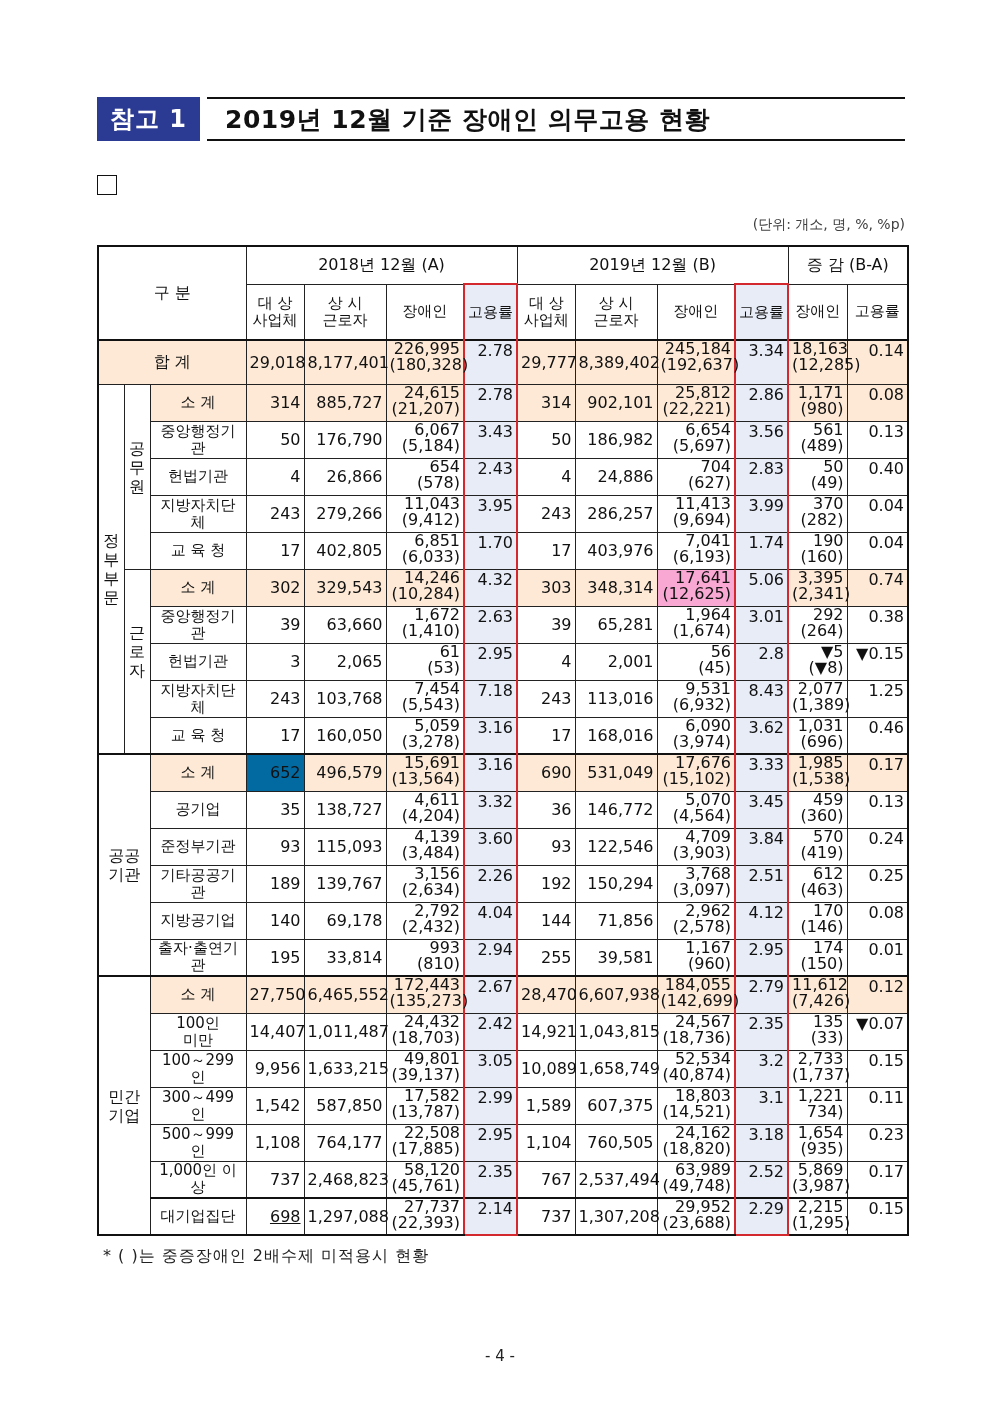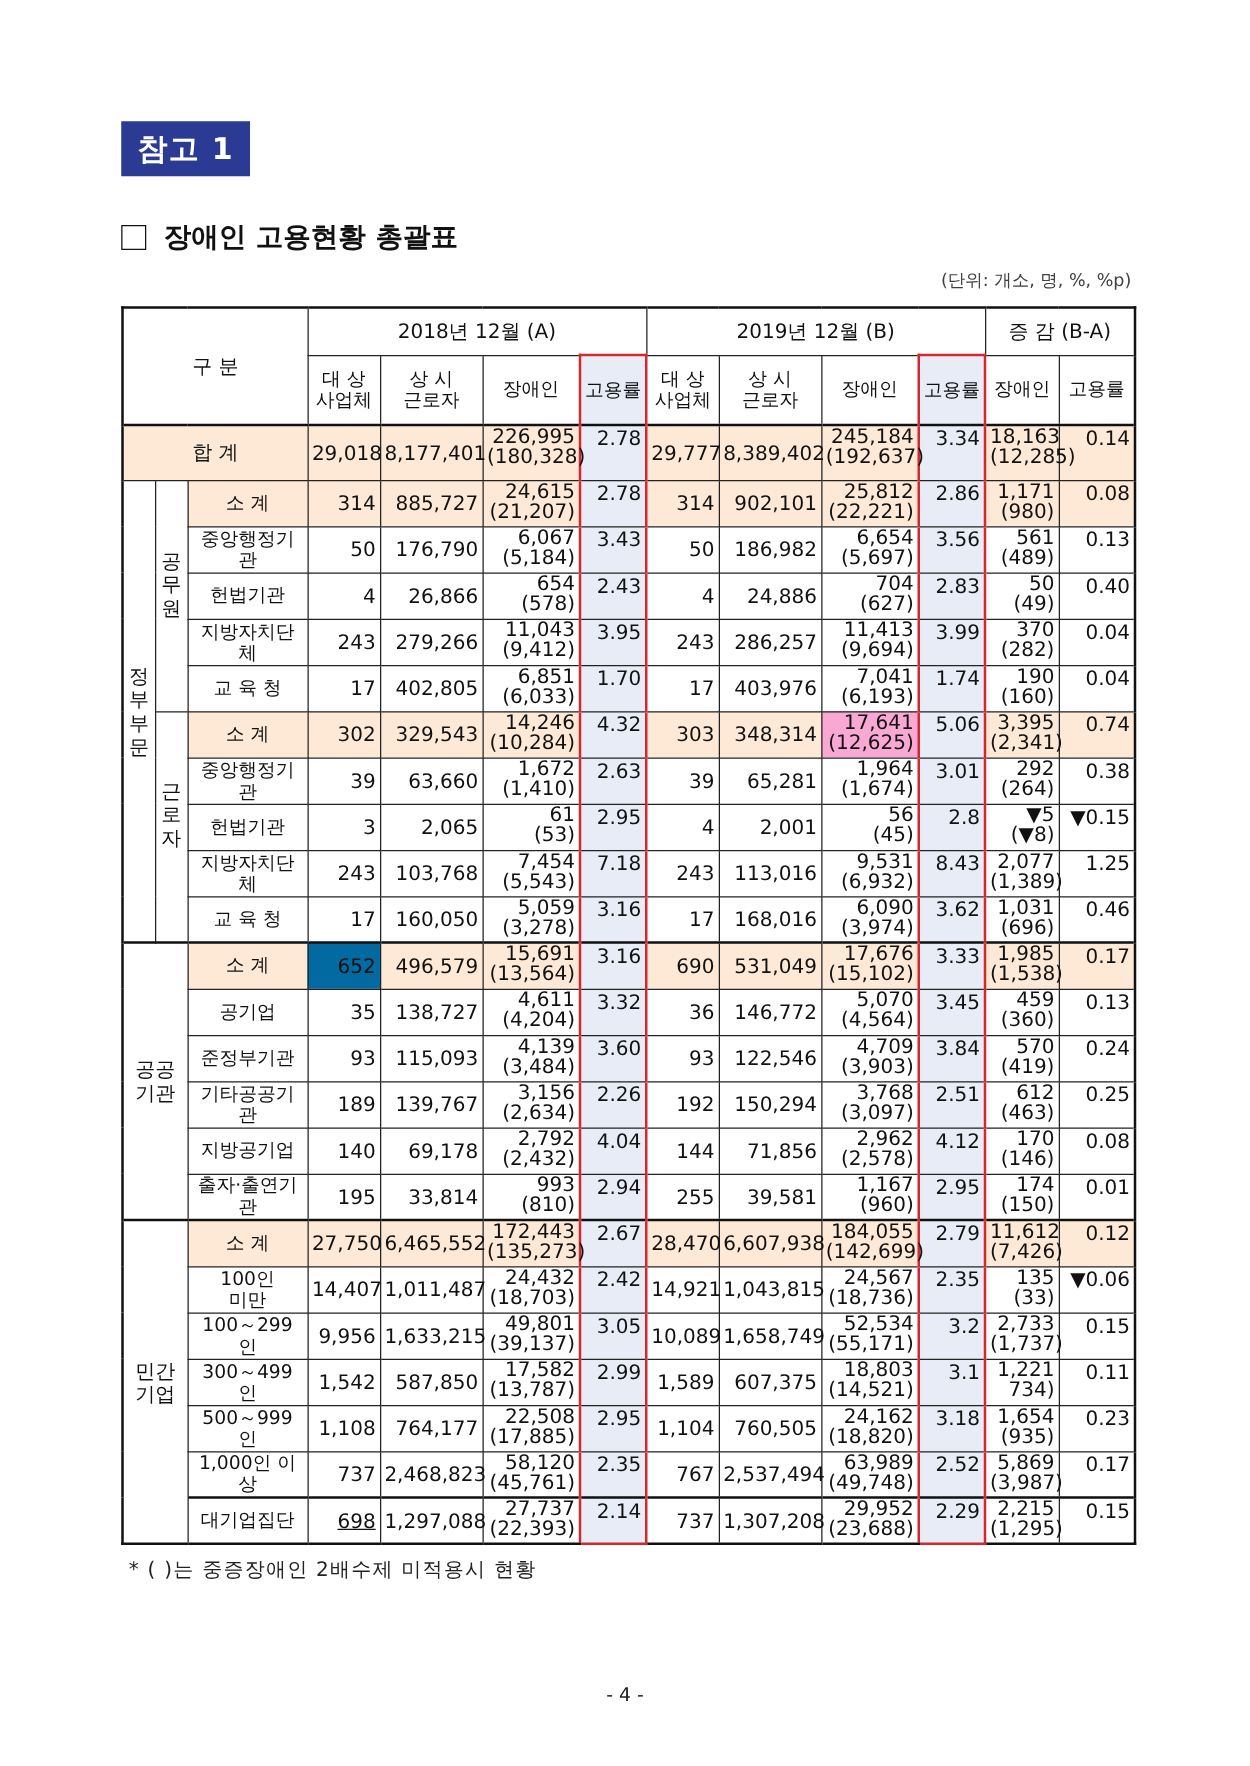--- a/index.html
+++ b/index.html
@@ -29,25 +29,27 @@
   .thick-t { border-top: 2px solid #111 !important; }
   .note { position: absolute; left: 103px; top: 1246px; font-size: 16px; letter-spacing: 1px; color: #222; }
   .page-num { position: absolute; left: 0; width: 1000px; top: 1347px; text-align: center; font-size: 15px; color: #222; }
   .small { font-size: 15px; line-height: 17px; }
 </style>
 </head>
 <body>
 
 <div class="title-bar">
   <div class="title-badge">참고 1</div>
+  <div class="title-text-wrap">
+    <span class="title-text">2019년 12월 기준 장애인 의무고용 현황</span>
+  </div>
 </div>
 
 <div class="section-head">
   <span class="box"></span>
-  <span>장애인 고용현황 총괄표</span>
 </div>
 <div class="unit">(단위: 개소, 명, %, %p)</div>
 
 <table class="main">
   <colgroup>
     <col style="width:26px">
       <col style="width:26px">
       <col style="width:96px">
     <col style="width:58px">
       <col style="width:82px">
@@ -493,36 +495,36 @@
         <td class="num" style="">1,043,815</td>
         <td class="dis" style="">
           <span>24,567</span>
           <span>(18,736)</span>
         </td>
         <td class="rate hl" style="">2.35</td>
         <td class="dis" style="">
           <span>135</span>
           <span>(33)</span>
         </td>
-        <td class="rate" style="border-right:2px solid #111;">▼0.06</td>
+        <td class="rate" style="border-right:2px solid #111;">▼0.07</td>
       </tr>
       <tr class="row">
         <td class="ctr small" style="">100～299<br>인</td>
         <td class="num" style="">9,956</td>
         <td class="num" style="">1,633,215</td>
         <td class="dis" style="">
           <span>49,801</span>
           <span>(39,137)</span>
         </td>
         <td class="rate hl" style="">3.05</td>
         <td class="num" style="">10,089</td>
         <td class="num" style="">1,658,749</td>
         <td class="dis" style="">
           <span>52,534</span>
-          <span>(55,171)</span>
+          <span>(40,874)</span>
         </td>
         <td class="rate hl" style="">3.2</td>
         <td class="dis" style="">
           <span>2,733</span>
           <span>(1,737)</span>
         </td>
         <td class="rate" style="border-right:2px solid #111;">0.15</td>
       </tr>
       <tr class="row">
         <td class="ctr small" style="">300～499<br>인</td>

